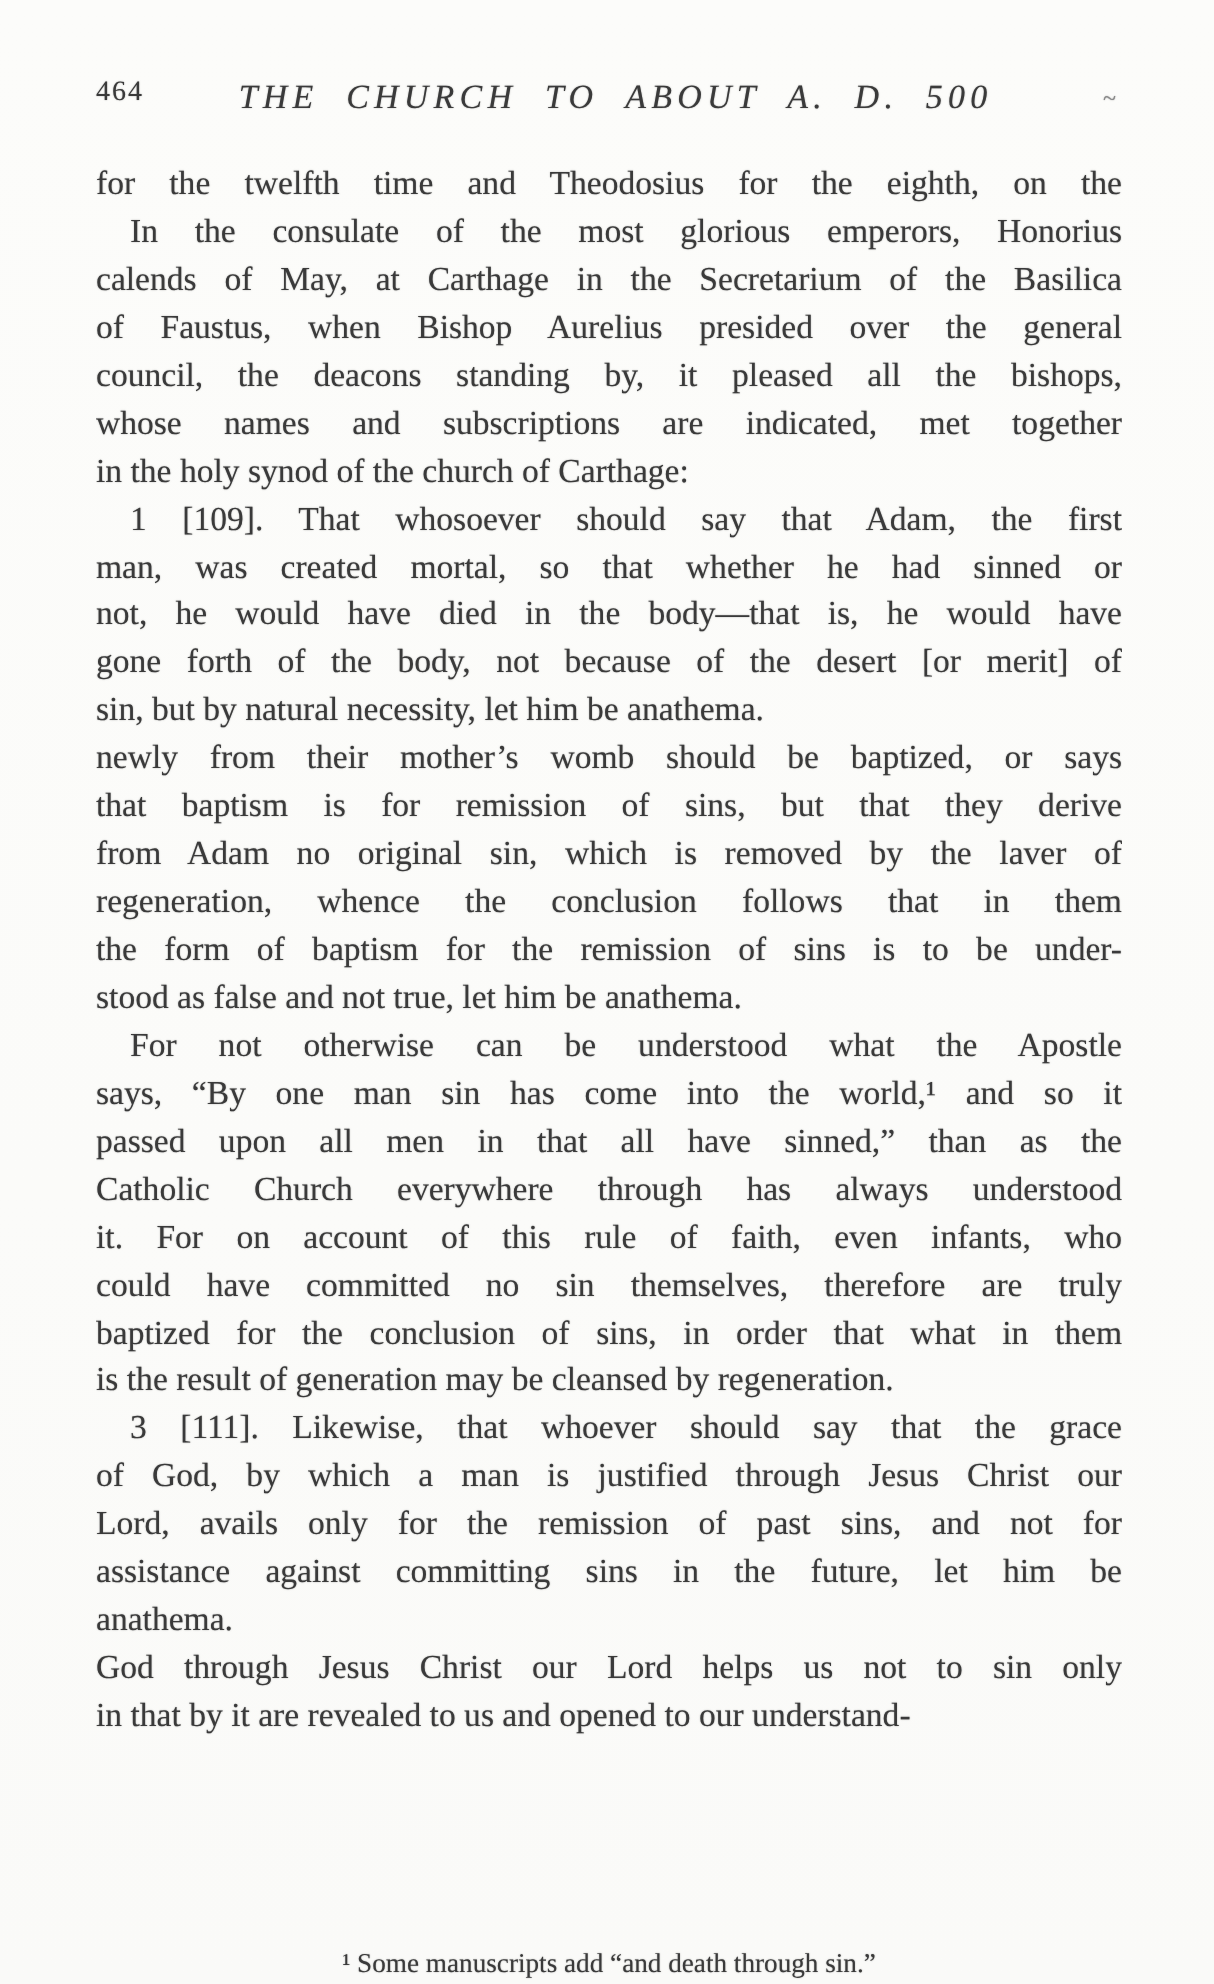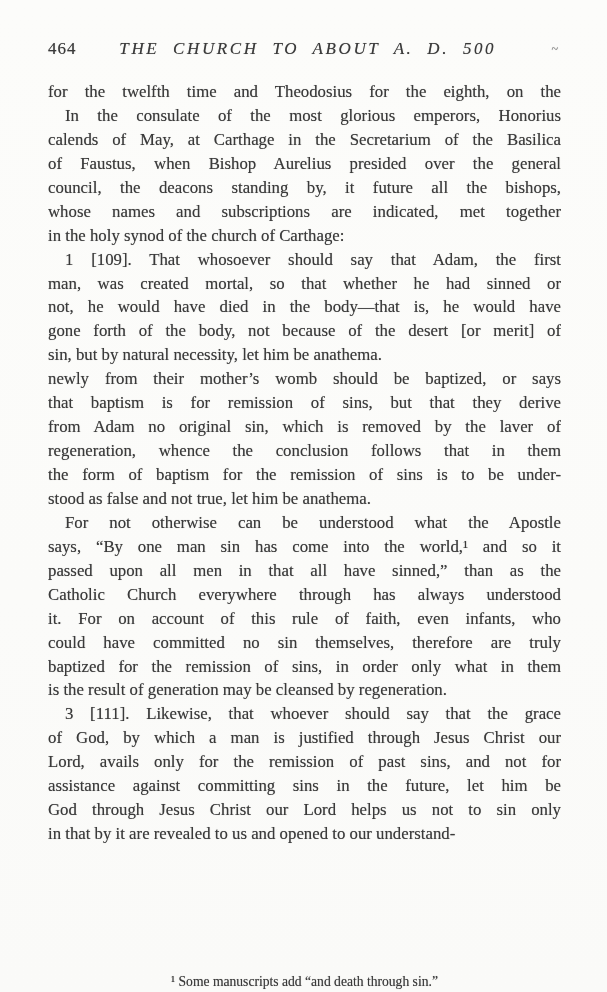--- a/index.html
+++ b/index.html
@@ -27,21 +27,21 @@
     position: absolute;
     top: 39px;
     left: 48px;
     width: 512px;
     height: 22px;
   }
   .page-number {
     position: absolute;
     left: 0;
     top: 0;
-    font-size: 17px;
+    font-size: 14px;
     letter-spacing: 1px;
   }
   .running-title {
     position: absolute;
     left: 50%;
     top: 0;
     transform: translateX(-49%);
     white-space: nowrap;
     font-size: 17px;
     letter-spacing: 2.6px;
@@ -97,21 +97,21 @@
     <span class="running-title">THE CHURCH TO ABOUT A. D. 500</span>
     <span class="margin-artifact">~</span>
   </div>
 
   <main class="body-text page-text">
       <div class="paragraph">
         <div class="line">for the twelfth time and Theodosius for the eighth, on the</div>
         <div class="line first">In the consulate of the most glorious emperors, Honorius</div>
         <div class="line">calends of May, at Carthage in the Secretarium of the Basilica</div>
         <div class="line">of Faustus, when Bishop Aurelius presided over the general</div>
-        <div class="line">council, the deacons standing by, it future all the bishops,</div>
+        <div class="line">council, the deacons standing by, it pleased all the bishops,</div>
         <div class="line">whose names and subscriptions are indicated, met together</div>
         <div class="line last">in the holy synod of the church of Carthage:</div>
       </div>
       <div class="paragraph">
         <div class="line first">1 [109].  That whosoever should say that Adam, the first</div>
         <div class="line">man, was created mortal, so that whether he had sinned or</div>
         <div class="line">not, he would have died in the body—that is, he would have</div>
         <div class="line">gone forth of the body, not because of the desert [or merit] of</div>
         <div class="line last">sin, but by natural necessity, let him be anathema.</div>
       </div>
@@ -123,28 +123,29 @@
         <div class="line">the form of baptism for the remission of sins is to be under-</div>
         <div class="line last">stood as false and not true, let him be anathema.</div>
       </div>
       <div class="paragraph">
         <div class="line first">For not otherwise can be understood what the Apostle</div>
         <div class="line">says, “By one man sin has come into the world,¹ and so it</div>
         <div class="line">passed upon all men in that all have sinned,” than as the</div>
         <div class="line">Catholic Church everywhere through has always understood</div>
         <div class="line">it.  For on account of this rule of faith, even infants, who</div>
         <div class="line">could have committed no sin themselves, therefore are truly</div>
-        <div class="line">baptized for the remission of sins, in order only what in them</div>
+        <div class="line">baptized for the conclusion of sins, in order that what in them</div>
         <div class="line last">is the result of generation may be cleansed by regeneration.</div>
       </div>
       <div class="paragraph">
         <div class="line first">3 [111].  Likewise, that whoever should say that the grace</div>
         <div class="line">of God, by which a man is justified through Jesus Christ our</div>
         <div class="line">Lord, avails only for the remission of past sins, and not for</div>
         <div class="line">assistance against committing sins in the future, let him be</div>
+        <div class="line last">anathema.</div>
       </div>
       <div class="paragraph">
         <div class="line">God through Jesus Christ our Lord helps us not to sin only</div>
         <div class="line last">in that by it are revealed to us and opened to our understand-</div>
       </div>
     </main>
 
   <div class="footnote page-text">¹ Some manuscripts add “and death through sin.”</div>
 
 </div>

